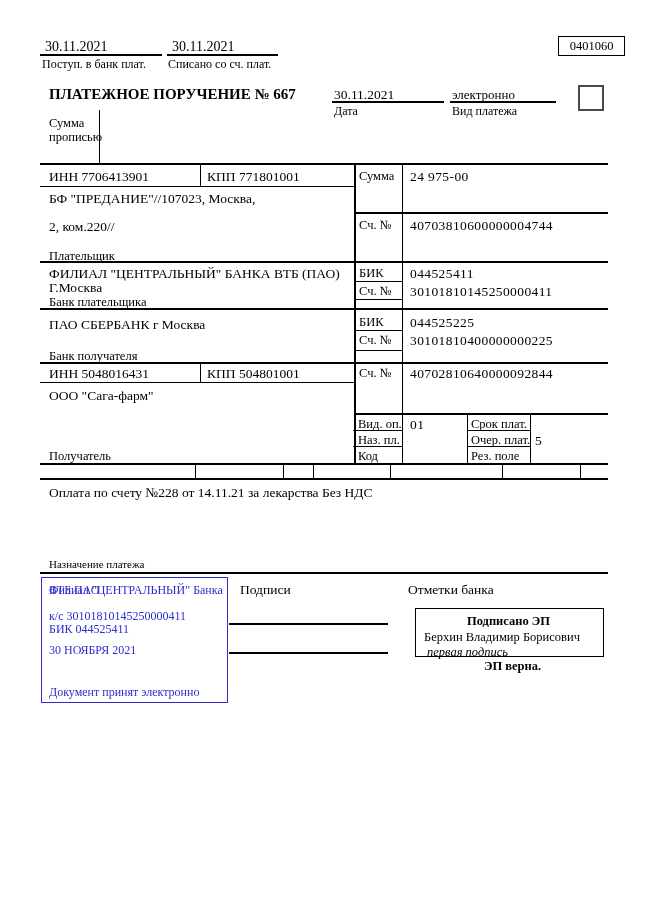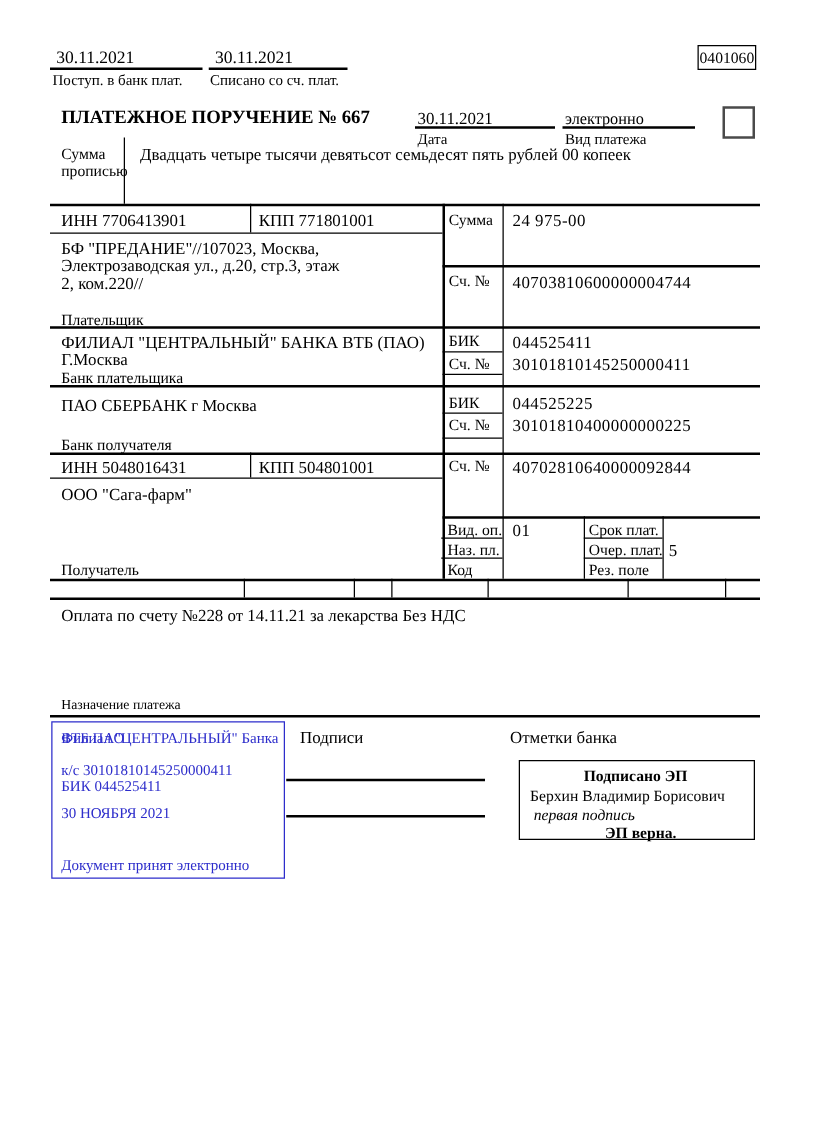--- a/index.html
+++ b/index.html
@@ -10,26 +10,26 @@
   .sm{font-size:12px;}
   .lbl{font-size:12.5px;}
   .num{letter-spacing:0.4px;}
   .title{font-family:Liberation Serif, serif;font-weight:bold;font-size:15px;}
   .hl{position:absolute;background:#000;}
   .vl{position:absolute;background:#000;}
   .sq{position:absolute;border:2px solid #4a4a4a;box-sizing:border-box;background:#fff;}
   .stamp{position:absolute;left:41px;top:577px;width:187px;height:126px;
          border:1.5px solid #2d2dcb;box-sizing:border-box;color:#2d2dcb;font-size:12px;}
   .stamp .t{color:#2d2dcb;font-size:12px;}
-  .esign{position:absolute;left:415px;top:608px;width:189px;height:64px;
+  .esign{position:absolute;left:415px;top:608px;width:189px;height:49px;
          border:1.5px solid #000;box-sizing:border-box;font-size:12.5px;}
   .esign .t{font-size:12.5px;}
   .b{font-weight:bold;}
   .i{font-style:italic;}
-  .codebox{position:absolute;left:558px;top:36px;width:47px;height:20px;border:1.5px solid #000;
+  .codebox{position:absolute;left:558px;top:36px;width:67px;height:20px;border:1.5px solid #000;
            box-sizing:border-box;display:flex;align-items:center;justify-content:center;font-size:12.5px;}
 </style>
 </head>
 <body>
 
 <div class="page">
 
   <div class="t" style="left:45px;top:39px;font-size:14px">30.11.2021</div>
   <div class="hl" style="left:40px;top:54px;width:122px;height:1.5px"></div>
   <div class="t sm" style="left:42px;top:58px">Поступ. в банк плат.</div>
@@ -47,21 +47,20 @@
   <div class="hl" style="left:332px;top:101px;width:112px;height:1.5px"></div>
   <div class="t sm" style="left:334px;top:105px">Дата</div>
   <div class="t" style="left:452px;top:88px;font-size:13px">электронно</div>
   <div class="hl" style="left:450px;top:101px;width:106px;height:1.5px"></div>
   <div class="t sm" style="left:452px;top:105px">Вид платежа</div>
   <div class="sq" style="left:578px;top:85px;width:26px;height:26px"></div>
 
   <div class="t lbl" style="left:49px;top:116px">Сумма</div>
   <div class="t lbl" style="left:49px;top:130px">прописью</div>
   <div class="vl" style="left:99px;top:110px;width:1px;height:53px"></div>
-  <div class="t wrap" style="left:112px;top:116px;width:490px">Двадцать четыре тысячи девятьсот семьдесят пять рублей 00 копеек</div>
 
   <div class="hl" style="left:40px;top:163px;width:568px;height:2px"></div>
   <div class="hl" style="left:40px;top:186px;width:314px;height:1px"></div>
   <div class="hl" style="left:354px;top:212px;width:254px;height:1.5px"></div>
   <div class="hl" style="left:40px;top:261px;width:568px;height:1.5px"></div>
   <div class="hl" style="left:354px;top:281px;width:48px;height:1px"></div>
   <div class="hl" style="left:354px;top:299px;width:48px;height:1px"></div>
   <div class="hl" style="left:40px;top:308px;width:568px;height:2px"></div>
   <div class="hl" style="left:354px;top:330px;width:48px;height:1px"></div>
   <div class="hl" style="left:354px;top:350px;width:48px;height:1px"></div>
@@ -88,21 +87,20 @@
   <div class="vl" style="left:390px;top:463px;width:1px;height:15px"></div>
   <div class="vl" style="left:502px;top:463px;width:1px;height:15px"></div>
   <div class="vl" style="left:580px;top:463px;width:1px;height:15px"></div>
 
   <div class="t" style="left:49px;top:169px">ИНН 7706413901</div>
   <div class="t" style="left:207px;top:169px">КПП 771801001</div>
   <div class="t lbl" style="left:359px;top:169px">Сумма</div>
   <div class="t num" style="left:410px;top:169px">24 975-00</div>
 
   <div class="t" style="left:49px;top:191px">БФ "ПРЕДАНИЕ"//107023, Москва,</div>
-  <div class="t" style="left:49px;top:205px">Электрозаводская ул., д.20, стр.3, этаж</div>
   <div class="t" style="left:49px;top:219px">2, ком.220//</div>
   <div class="t lbl" style="left:49px;top:249px">Плательщик</div>
 
   <div class="t lbl" style="left:359px;top:218px">Сч. №</div>
   <div class="t num" style="left:410px;top:218px">40703810600000004744</div>
 
   <div class="t" style="left:49px;top:266px">ФИЛИАЛ "ЦЕНТРАЛЬНЫЙ" БАНКА ВТБ (ПАО)</div>
   <div class="t" style="left:49px;top:280px">Г.Москва</div>
   <div class="t lbl" style="left:49px;top:295px">Банк плательщика</div>
   <div class="t lbl" style="left:359px;top:266px">БИК</div>

